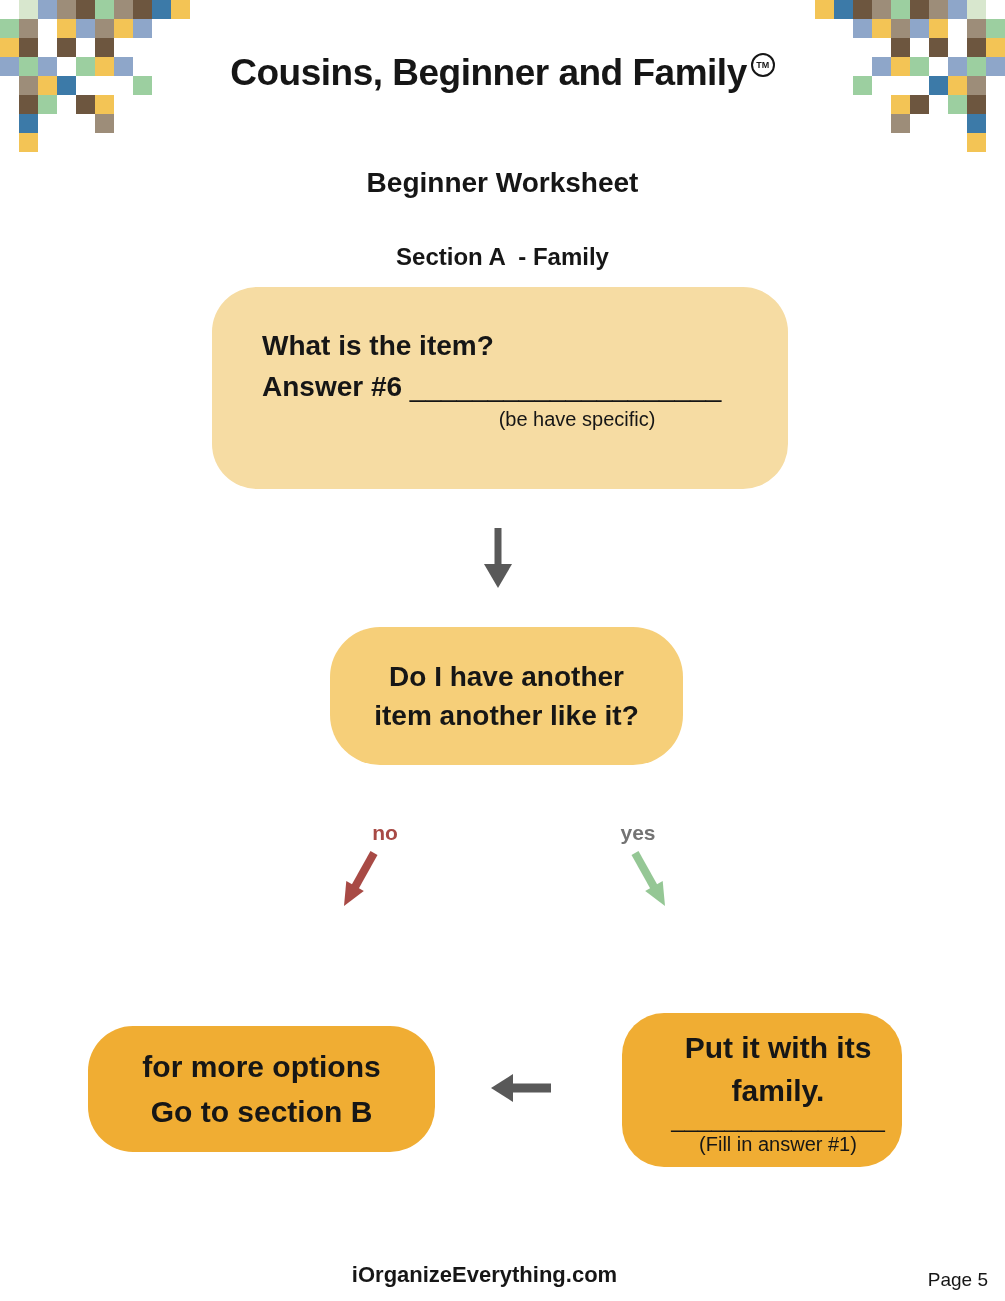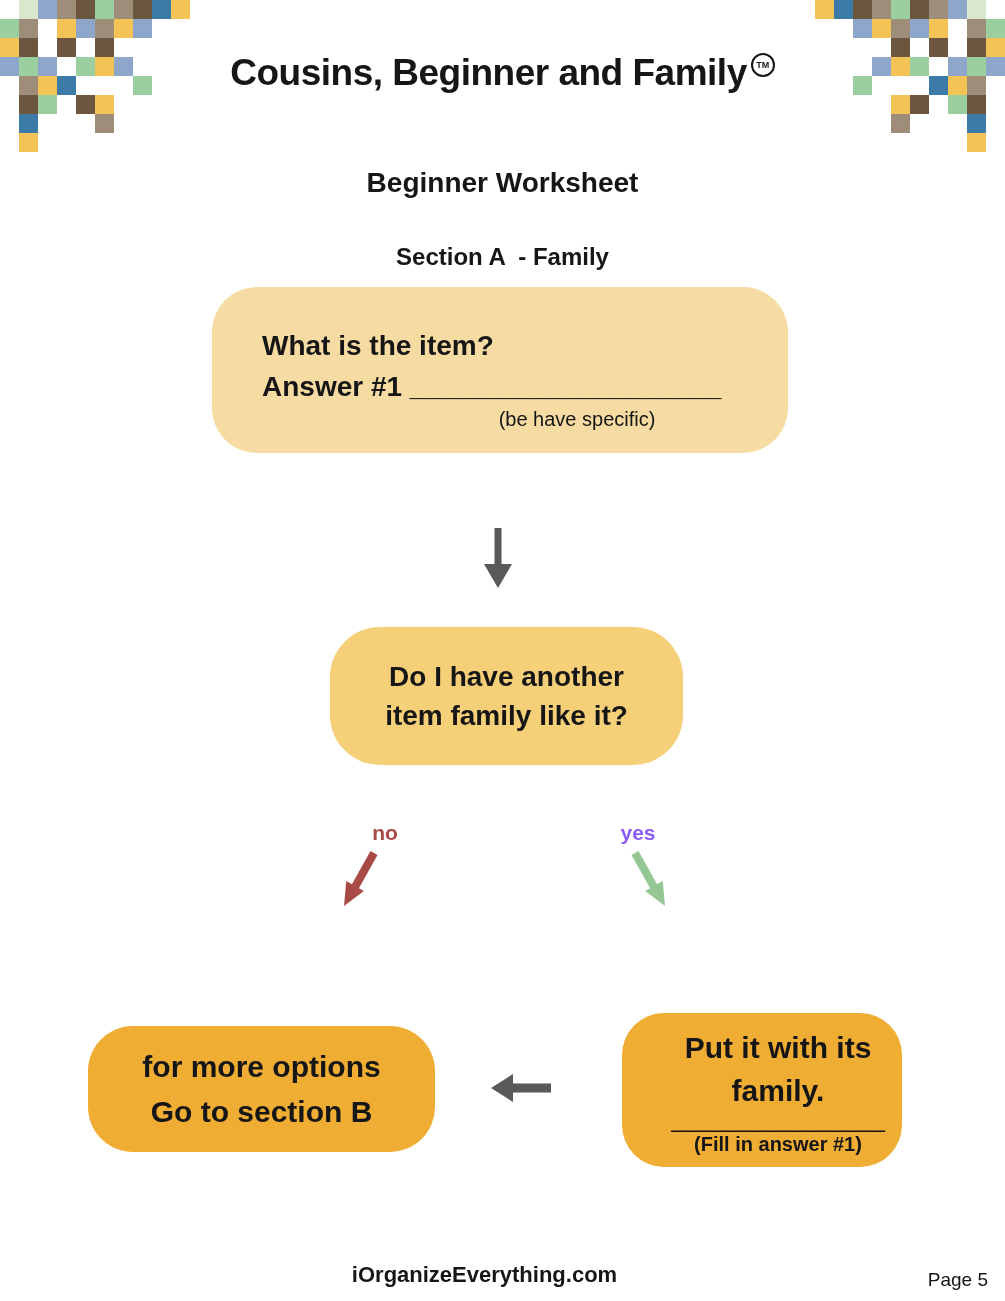--- a/index.html
+++ b/index.html
@@ -16,23 +16,23 @@
   
   .page-title{position:absolute;top:52px;left:0;width:100%;text-align:center;font-size:37px;font-weight:700;letter-spacing:-0.5px;}
   .tm-badge{display:inline-block;position:relative;top:-17px;margin-left:4px;width:20px;height:20px;
     border:2px solid #161616;border-radius:50%;font-size:9px;font-weight:700;line-height:20px;
     text-align:center;letter-spacing:0;}
   .subtitle{position:absolute;top:167px;left:0;width:100%;text-align:center;font-size:28px;font-weight:700;}
   .section-heading{position:absolute;top:243px;left:0;width:100%;text-align:center;font-size:24px;font-weight:700;white-space:pre;}
 
   
   .flow-box{position:absolute;box-sizing:border-box;}
-  .question-box{left:212px;top:287px;width:576px;height:166px;border-radius:45px;padding:38px 30px 0 50px;}
+  .question-box{left:212px;top:287px;width:576px;height:202px;border-radius:45px;padding:38px 30px 0 50px;}
   .q-line{font-size:28px;font-weight:700;line-height:41px;white-space:nowrap;}
-  .answer-blank{font-weight:700;margin-top:36px;}
+  .answer-blank{font-weight:400;margin-top:36px;}
   .q-hint{font-size:20px;font-weight:400;width:330px;margin-left:150px;text-align:center;margin-top:1px;}
 
   .decision-box{left:330px;top:627px;width:353px;height:138px;border-radius:50px;
     display:flex;flex-direction:column;justify-content:center;align-items:center;
     text-align:center;font-size:28px;font-weight:700;line-height:39px;}
 
   .branch-label{position:absolute;font-size:21px;font-weight:700;width:80px;text-align:center;}
   .no-label{left:345px;top:821px;}
   .yes-label{left:598px;top:821px;}
 
@@ -42,21 +42,21 @@
   .arrow-left{position:absolute;left:489px;top:1070px;}
 
   .result-left{left:88px;top:1026px;width:347px;height:126px;border-radius:45px;
     display:flex;flex-direction:column;justify-content:center;align-items:center;
     text-align:center;font-size:30px;font-weight:700;line-height:45px;}
 
   .result-right{left:622px;top:1013px;width:280px;height:154px;border-radius:42px;
     display:flex;flex-direction:column;align-items:center;text-align:center;padding-top:13px;padding-left:32px;}
   .r-line{font-size:30px;font-weight:700;line-height:43px;}
   .family-blank{font-size:24px;font-weight:400;line-height:14px;display:block;}
-  .family-hint{font-size:20px;font-weight:700;margin-top:7px;}
+  .family-hint{font-size:20px;font-weight:400;margin-top:7px;}
 
   
   .footer-website{position:absolute;top:1262px;left:0;width:969px;text-align:center;font-size:22px;font-weight:700;}
   .footer-page{position:absolute;top:1269px;right:17px;font-size:19px;font-weight:400;}
 </style>
 </head>
 <body>
 
 <div class="page">
 
@@ -228,43 +228,43 @@
   <div class="page-title">
     <span>Cousins, Beginner and Family</span><span class="tm-badge">TM</span>
   </div>
 
   <div class="subtitle">Beginner Worksheet</div>
   <div class="section-heading">Section A  - Family</div>
 
   <div class="flow-box question-box" style="background-color: rgb(246, 220, 163);">
     <div class="q-line">What is the item?</div>
     <div class="q-line">
-      <span>Answer #1</span>
+      <span>Answer #6</span>
       <span class="answer-blank">____________________</span>
     </div>
     <div class="q-hint">(be have specific)</div>
   </div>
 
   <svg class="arrow-down" width="34" height="66" viewBox="0 0 34 66" style="color: rgb(89, 89, 89);">
     <line x1="17" y1="4" x2="17" y2="42" stroke="currentColor" stroke-width="7"></line>
     <polygon points="3,40 31,40 17,64" fill="currentColor"></polygon>
   </svg>
 
   <div class="flow-box decision-box" style="background-color: rgb(246, 207, 121);">
     <div>Do I have another</div>
-    <div>item family like it?</div>
+    <div>item another like it?</div>
   </div>
 
   <div class="branch-label no-label" style="color: rgb(168, 74, 69);">no</div>
   <svg class="no-arrow" width="46" height="64" viewBox="0 0 46 64" style="color: rgb(168, 74, 69);">
     <line x1="38" y1="5" x2="19" y2="39" stroke="currentColor" stroke-width="8"></line>
     <polygon points="27.8,42.9 10.3,33.1 8,58" fill="currentColor"></polygon>
   </svg>
 
-  <div class="branch-label yes-label" style="color: #8b5cf6;">yes</div>
+  <div class="branch-label yes-label" style="color: #737373;">yes</div>
   <svg class="yes-arrow" width="46" height="64" viewBox="0 0 46 64" style="color: rgb(149, 199, 149);">
     <line x1="8" y1="5" x2="27" y2="39" stroke="currentColor" stroke-width="8"></line>
     <polygon points="18.2,42.9 35.7,33.1 38,58" fill="currentColor"></polygon>
   </svg>
 
   <div class="flow-box result-left" style="background-color: rgb(240, 173, 51);">
     <div>for more options</div>
     <div>Go to section B</div>
   </div>
 

